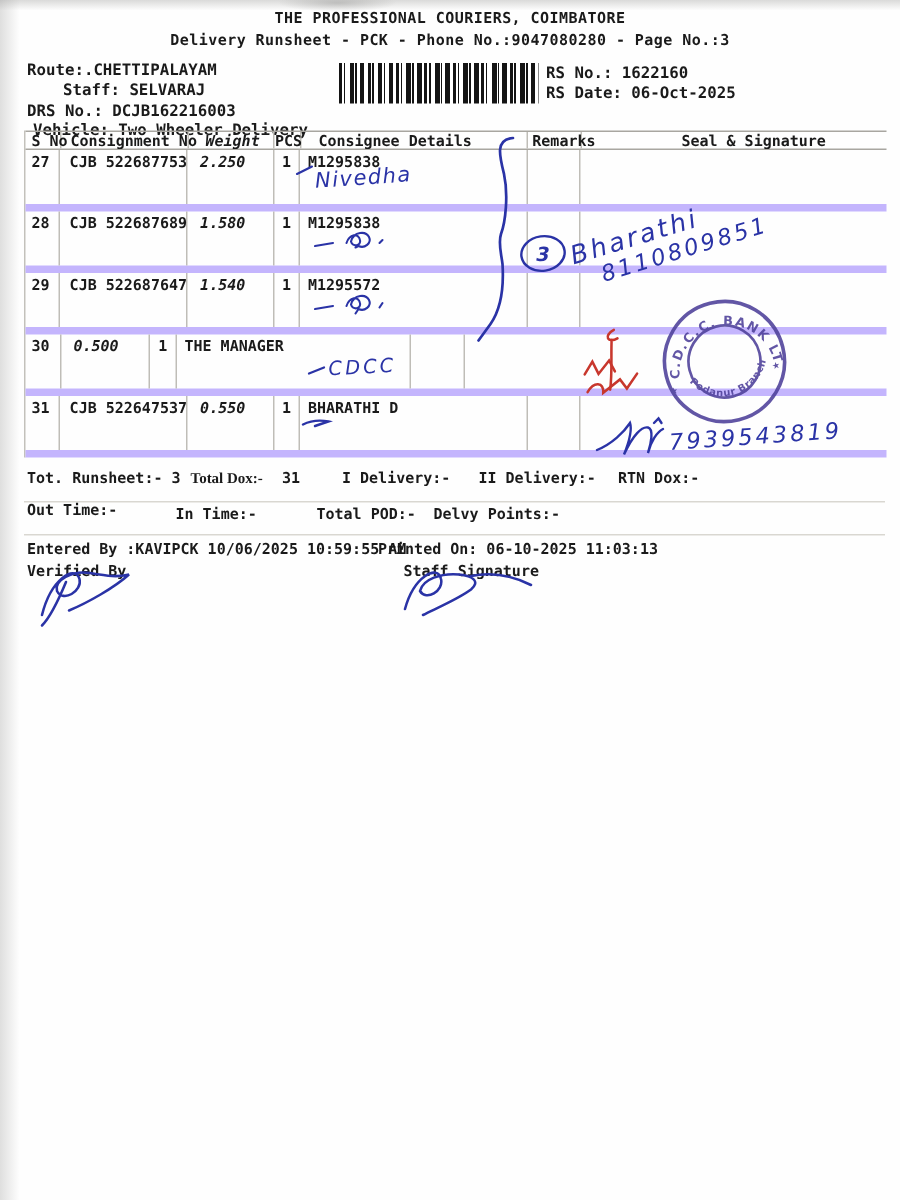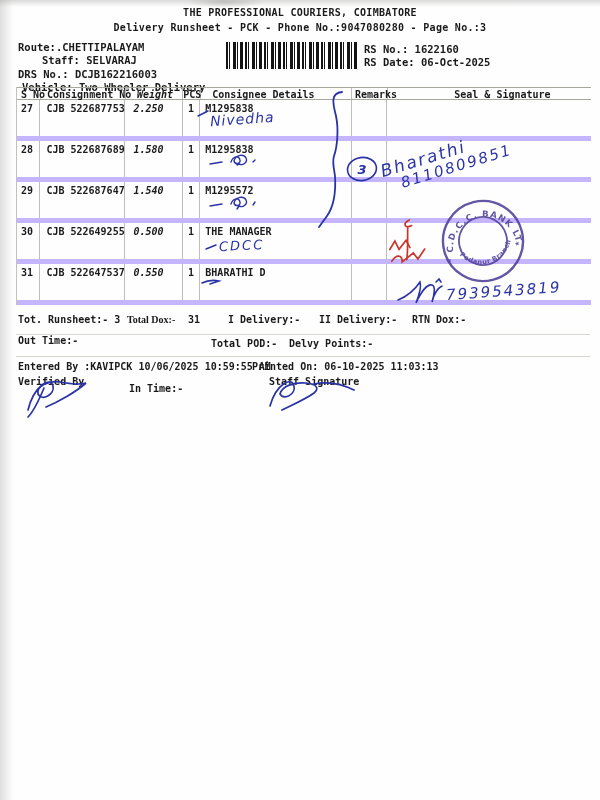--- a/index.html
+++ b/index.html
@@ -91,21 +91,20 @@
       <div class="td c0">29</div>
       <div class="td c1">CJB 522687647</div>
       <div class="td c2">1.540</div>
       <div class="td c3">1</div>
       <div class="td c4">M1295572</div>
       <div class="td c5"></div>
       <div class="td c6"></div>
     </div>
     <div class="tr">
       <div class="td c0">30</div>
-      <div class="td c1">CJB 522649255</div>
       <div class="td c2">0.500</div>
       <div class="td c3">1</div>
       <div class="td c4">THE MANAGER</div>
       <div class="td c5"></div>
       <div class="td c6"></div>
     </div>
     <div class="tr">
       <div class="td c0">31</div>
       <div class="td c1">CJB 522647537</div>
       <div class="td c2">0.550</div>
@@ -185,21 +184,21 @@
 
   <div class="lab" style="left:18px;top:314px;">Tot. Runsheet:- 3</div>
   <div class="lab" style="left:127px;top:314px;font-family:Liberation Serif, serif;">Total Dox:-</div>
   <div class="lab" style="left:188px;top:314px;">31</div>
   <div class="lab" style="left:228px;top:314px;">I Delivery:-</div>
   <div class="lab" style="left:319px;top:314px;">II Delivery:-</div>
   <div class="lab" style="left:412px;top:314px;">RTN Dox:-</div>
   <div class="hline" style="top:334px;"></div>
 
   <div class="lab" style="left:18px;top:335px;">Out Time:-</div>
-  <div class="lab" style="left:129px;top:338px;margin-top:45px;">In Time:-</div>
+  <div class="lab" style="left:117px;top:338px;">In Time:-</div>
   <div class="lab" style="left:211px;top:338px;">Total POD:-</div>
   <div class="lab" style="left:289px;top:338px;">Delvy Points:-</div>
   <div class="hline" style="top:356px;"></div>
 
   <div class="lab" style="left:18px;top:361px;">Entered By :KAVIPCK 10/06/2025 10:59:55 AM</div>
   <div class="lab" style="left:252px;top:361px;">Printed On: 06-10-2025 11:03:13</div>
 
   <div class="lab" style="left:18px;top:376px;">Verified By</div>
   <div class="lab" style="left:269px;top:376px;">Staff Signature</div>
 

